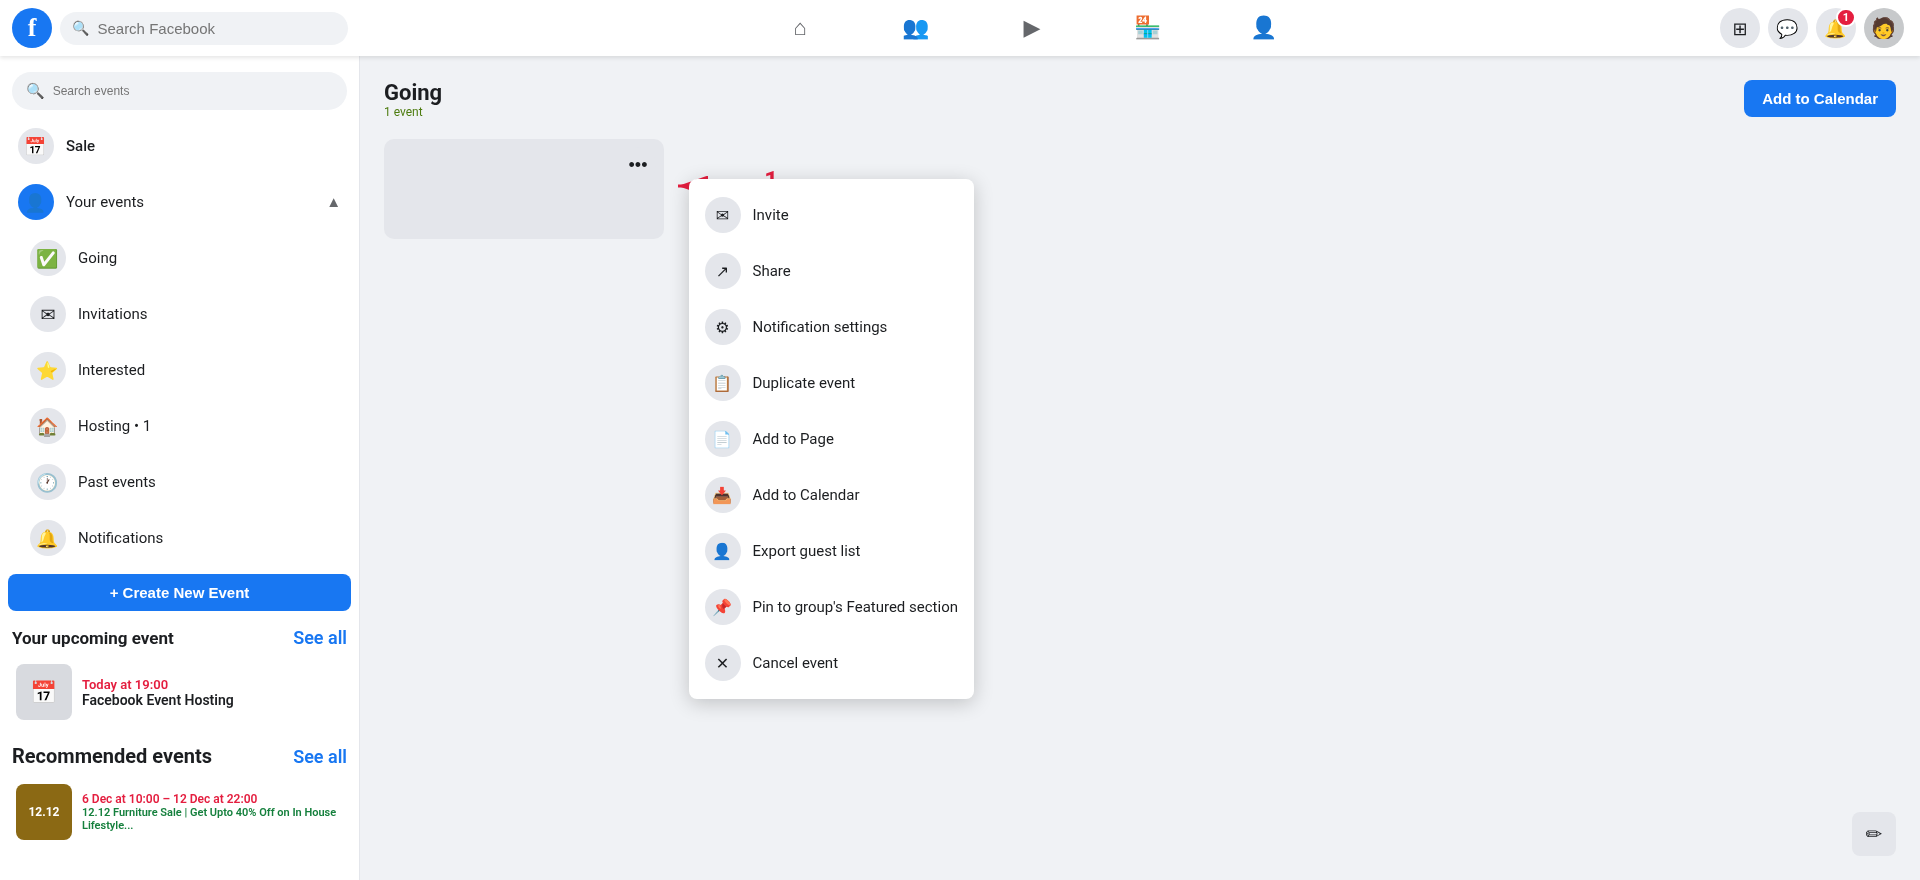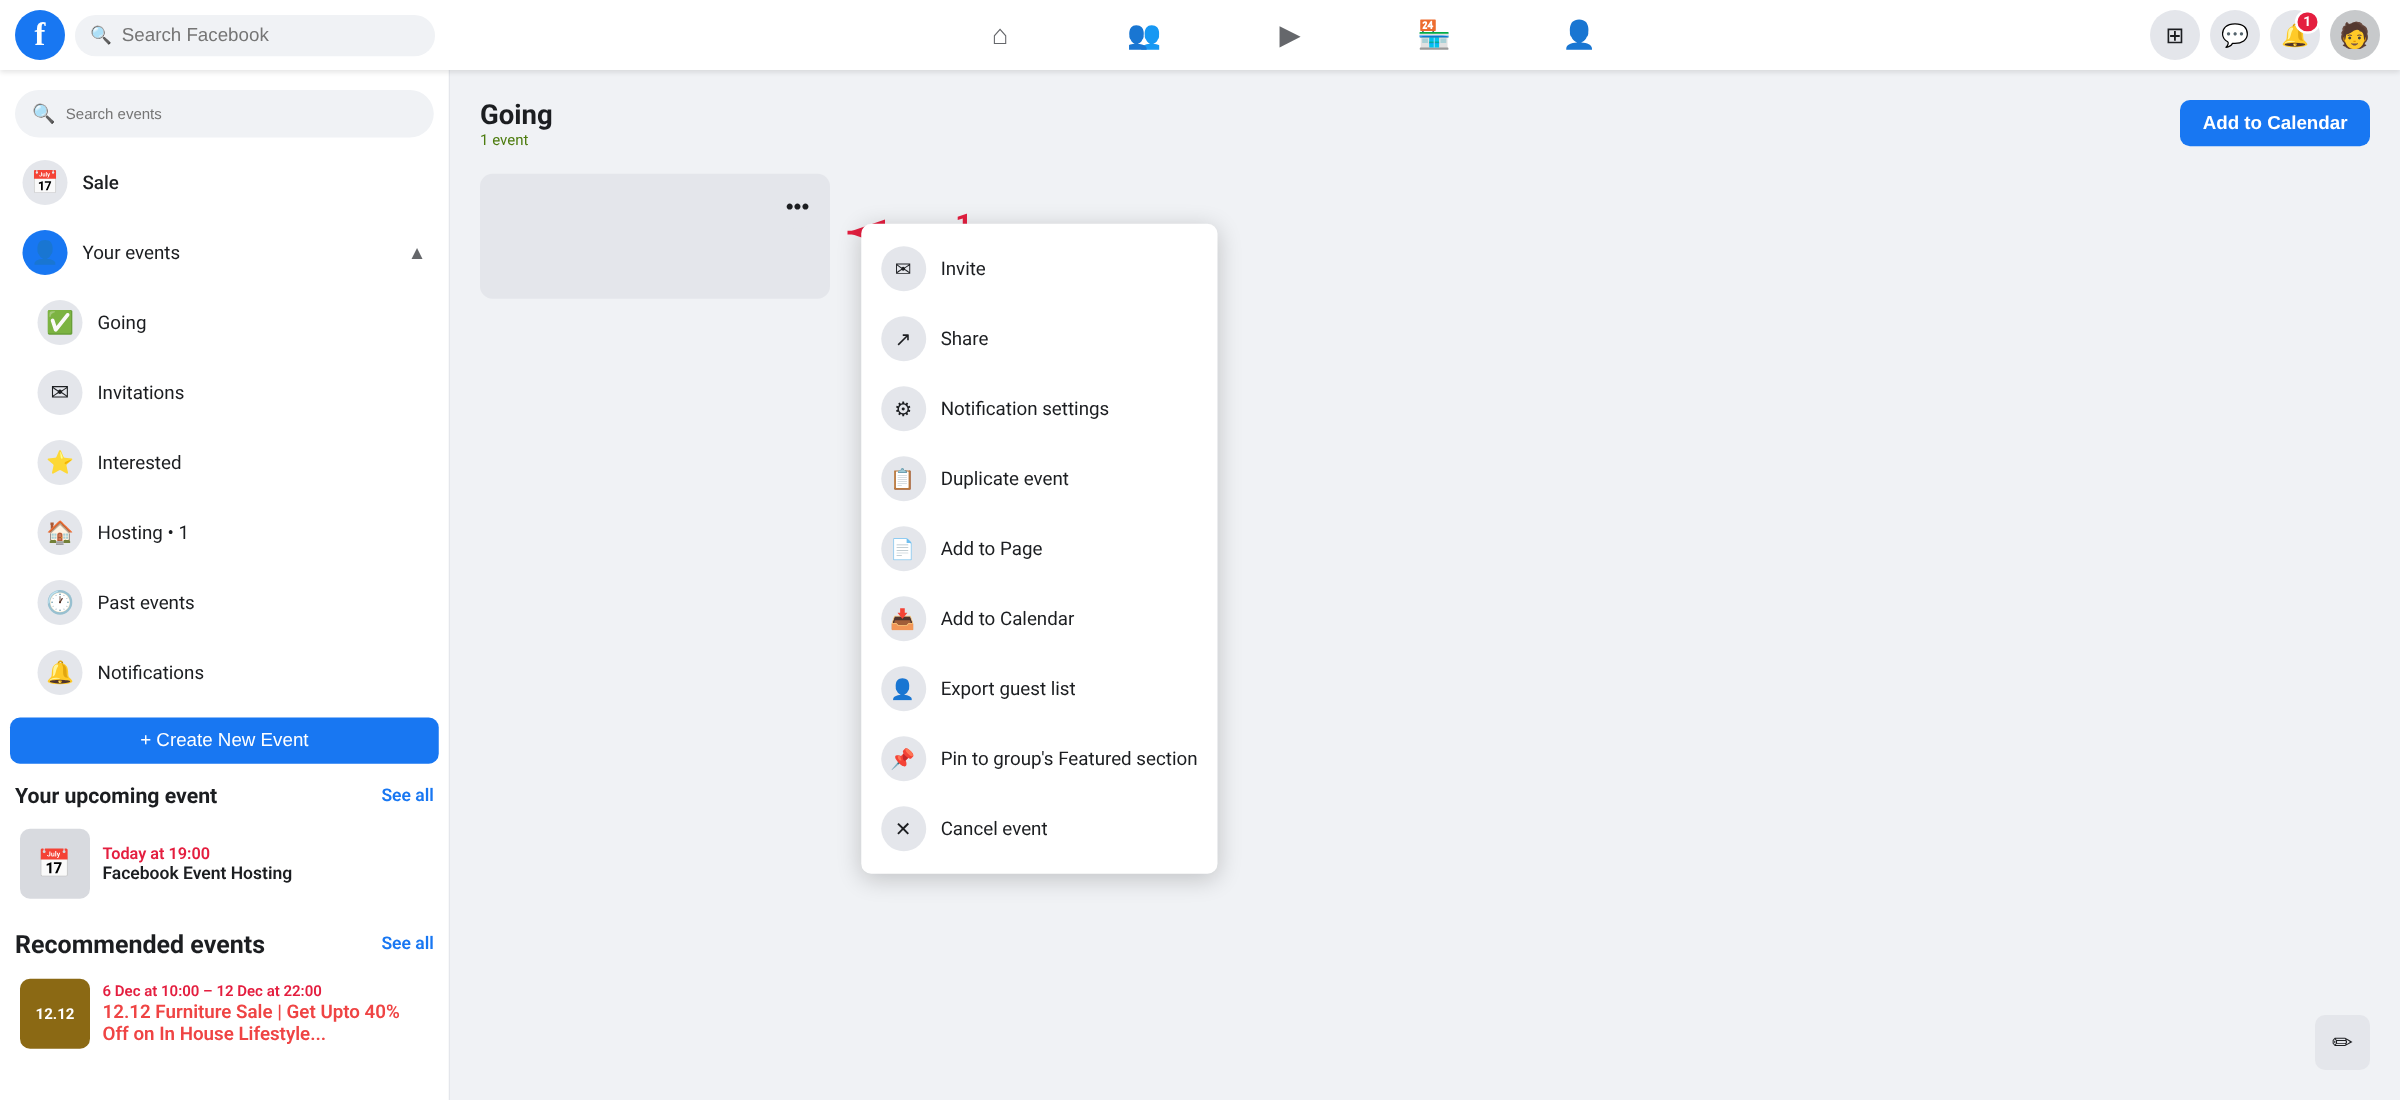--- a/index.html
+++ b/index.html
@@ -37,38 +37,38 @@
 
     .sidebar-nav-item { display: flex; align-items: center; gap: 12px; padding: 10px 10px; border-radius: 8px; cursor: pointer; font-size: 15px; font-weight: 500; }
     .sidebar-nav-icon { width: 36px; height: 36px; border-radius: 50%; background: #e4e6eb; display: flex; align-items: center; justify-content: center; font-size: 18px; flex-shrink: 0; }
 
     .your-events-header { display: flex; align-items: center; justify-content: space-between; padding: 10px 10px; border-radius: 8px; cursor: pointer; font-size: 15px; font-weight: 500; }
     .your-events-left { display: flex; align-items: center; gap: 12px; }
 
     .sub-nav-item { display: flex; align-items: center; gap: 12px; padding: 10px 10px 10px 22px; border-radius: 8px; cursor: pointer; font-size: 15px; }
     .sub-nav-icon { width: 36px; height: 36px; border-radius: 50%; background: #e4e6eb; display: flex; align-items: center; justify-content: center; font-size: 18px; flex-shrink: 0; }
 
-    .create-event-btn { display: flex; align-items: center; justify-content: center; gap: 8px; background: #1877f2; color: #fff; border: none; border-radius: 8px; padding: 10px; font-size: 15px; font-weight: 400; cursor: pointer; width: 100%; margin: 8px 0; }
+    .create-event-btn { display: flex; align-items: center; justify-content: center; gap: 8px; background: #1877f2; color: #fff; border: none; border-radius: 8px; padding: 10px; font-size: 15px; font-weight: 700; cursor: pointer; width: 100%; margin: 8px 0; }
 
     .upcoming-section { padding: 8px 4px; }
     .upcoming-header { display: flex; align-items: center; justify-content: space-between; margin-bottom: 8px; }
     .upcoming-title { font-size: 17px; font-weight: 700; }
-    .see-all-link { color: #1877f2; font-size: 14px; font-weight: 600; cursor: pointer; }
+    .see-all-link { color: #1877f2; font-size: 18px; font-weight: 600; cursor: pointer; }
     .event-item { display: flex; align-items: center; gap: 10px; padding: 8px 4px; cursor: pointer; border-radius: 8px; }
     .event-thumb { width: 56px; height: 56px; border-radius: 8px; background: #d8dadf; flex-shrink: 0; display: flex; align-items: center; justify-content: center; font-size: 22px; }
     .event-info .event-time { font-size: 13px; color: #e41e3f; font-weight: 600; }
     .event-info .event-name { font-size: 14px; font-weight: 600; color: #1c1e21; }
 
     .recommended-section { padding: 8px 4px; }
     .rec-header { display: flex; align-items: center; justify-content: space-between; margin-bottom: 8px; }
     .rec-title { font-size: 20px; font-weight: 700; }
     .rec-item { display: flex; align-items: center; gap: 10px; padding: 8px 4px; cursor: pointer; border-radius: 8px; }
     .rec-thumb { width: 56px; height: 56px; border-radius: 8px; background: #8b4513; flex-shrink: 0; display: flex; align-items: center; justify-content: center; color: #fff; font-size: 13px; font-weight: bold; }
     .rec-info .rec-date { font-size: 12px; color: #e41e3f; font-weight: 600; }
-    .rec-info .rec-name { font-size: 15px; font-weight: 600; color: #ef4444; }
+    .rec-info .rec-name { font-size: 11px; font-weight: 600; color: #15803d; }
 
     
     .main-content { flex: 1; padding: 24px; position: relative; }
     .main-header { display: flex; align-items: flex-start; justify-content: space-between; margin-bottom: 20px; }
     .going-title { font-size: 22px; font-weight: 700; }
     .event-count { font-size: 12px; color: #4d7c0f; }
     .add-to-calendar-btn { background: #1877f2; color: #fff; border: none; border-radius: 8px; padding: 10px 18px; font-size: 15px; font-weight: 600; cursor: pointer; }
     .event-card-placeholder { width: 280px; height: 100px; background: #e4e6eb; border-radius: 10px; }
     .more-btn { position: absolute; top: 8px; right: 8px; width: 36px; height: 36px; border-radius: 50%; background: #e4e6eb; border: none; cursor: pointer; display: flex; align-items: center; justify-content: center; font-size: 18px; color: #1c1e21; z-index: 10; }
 

